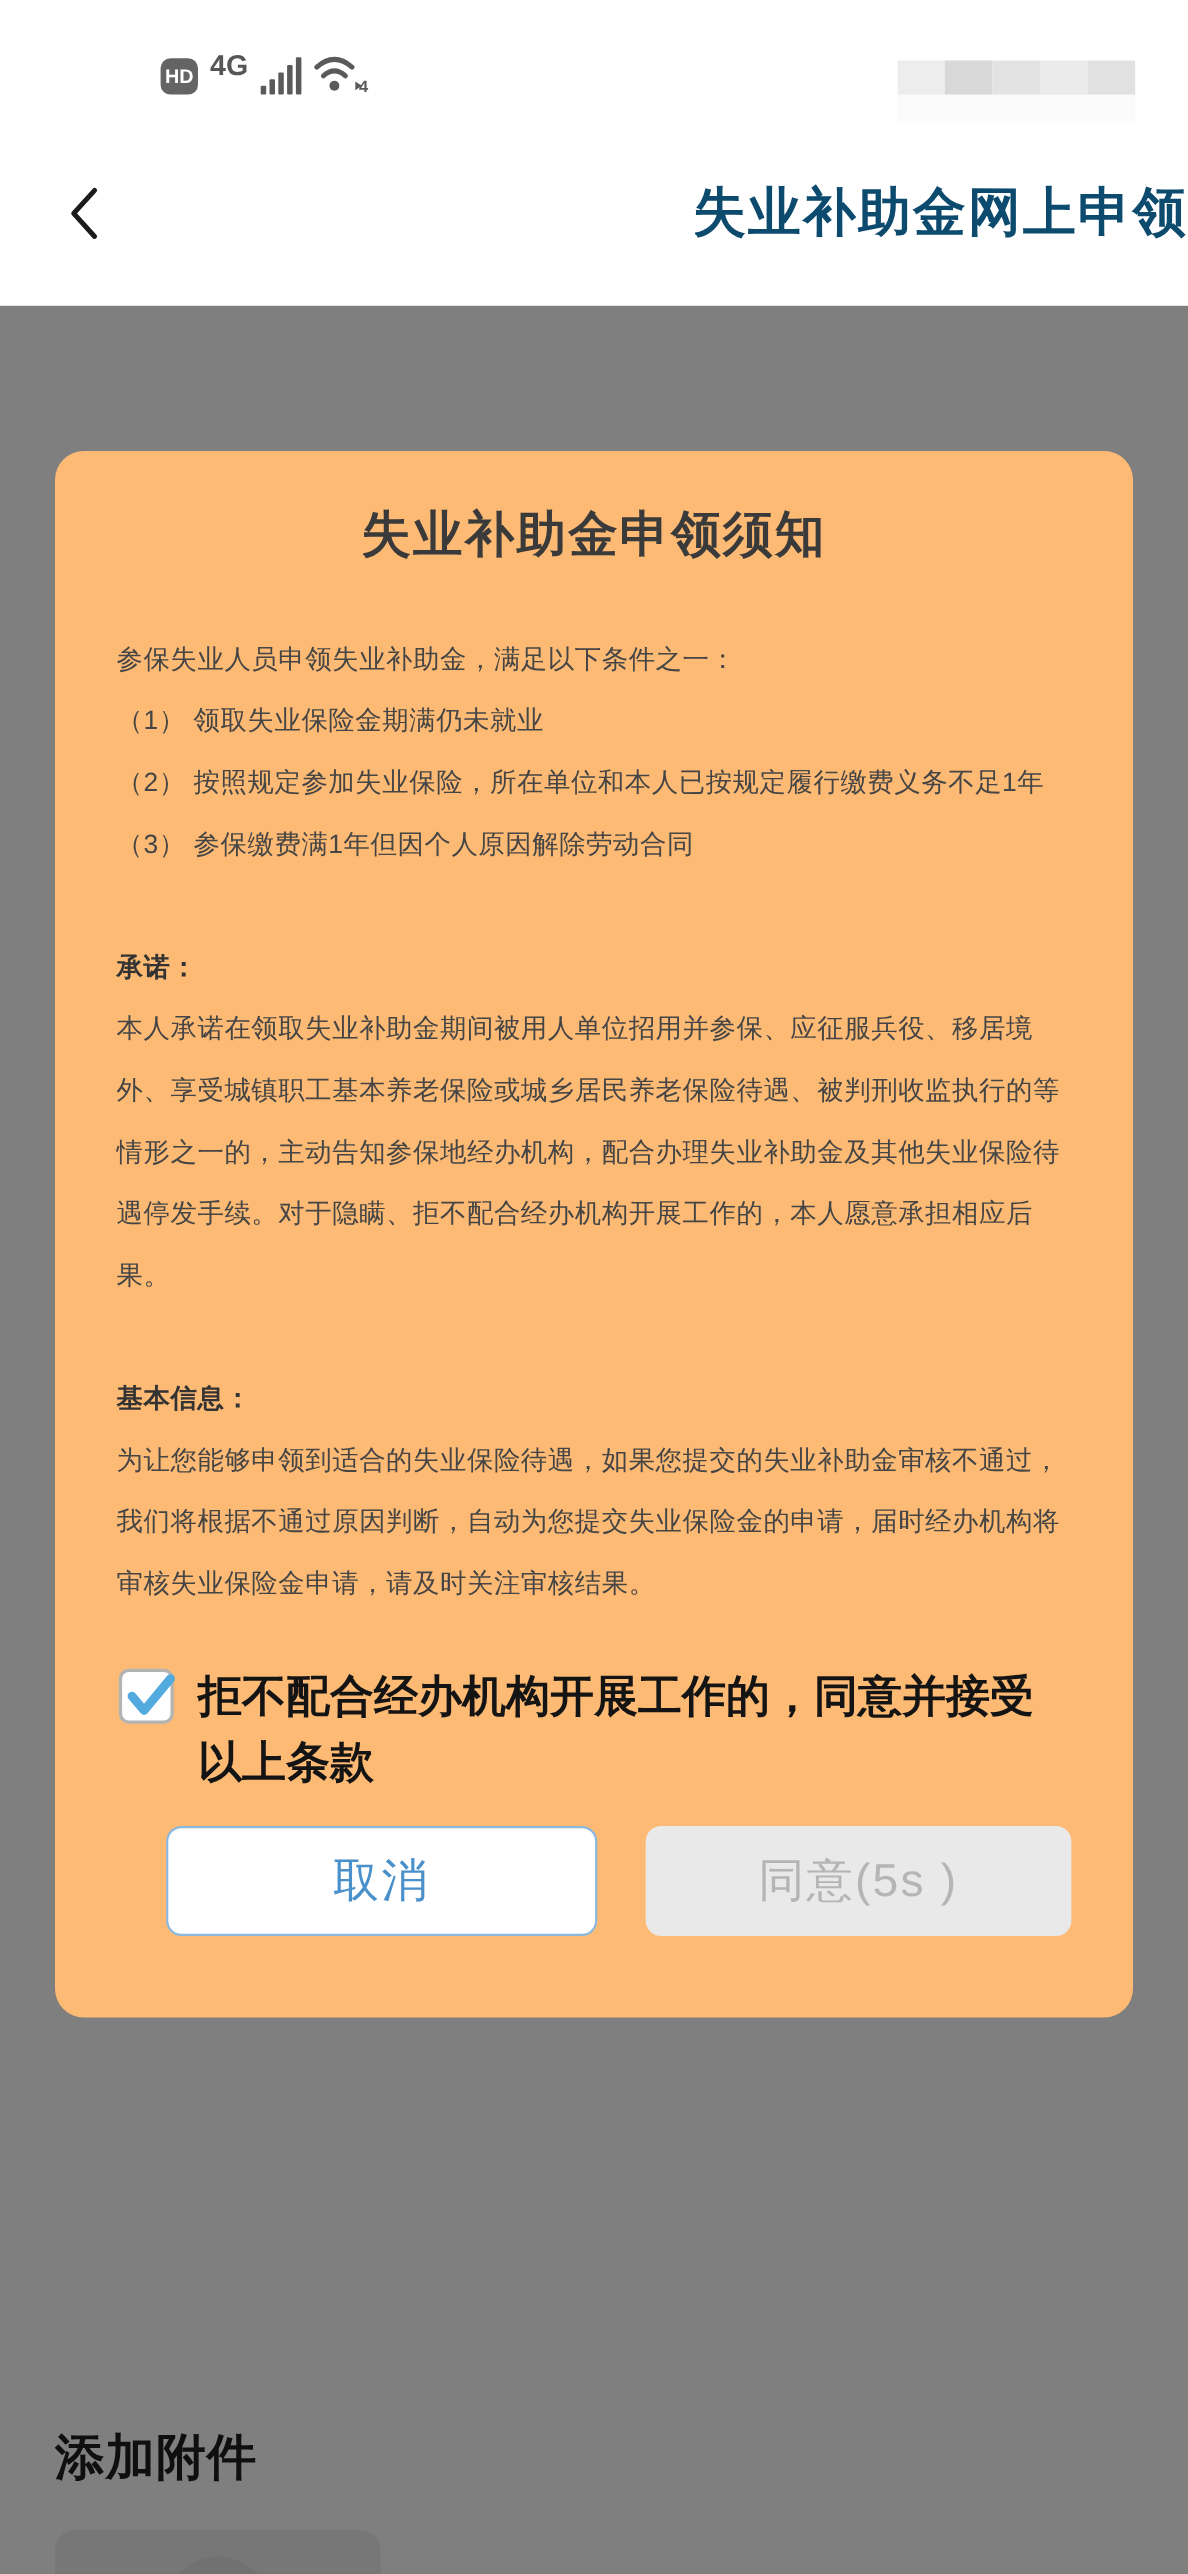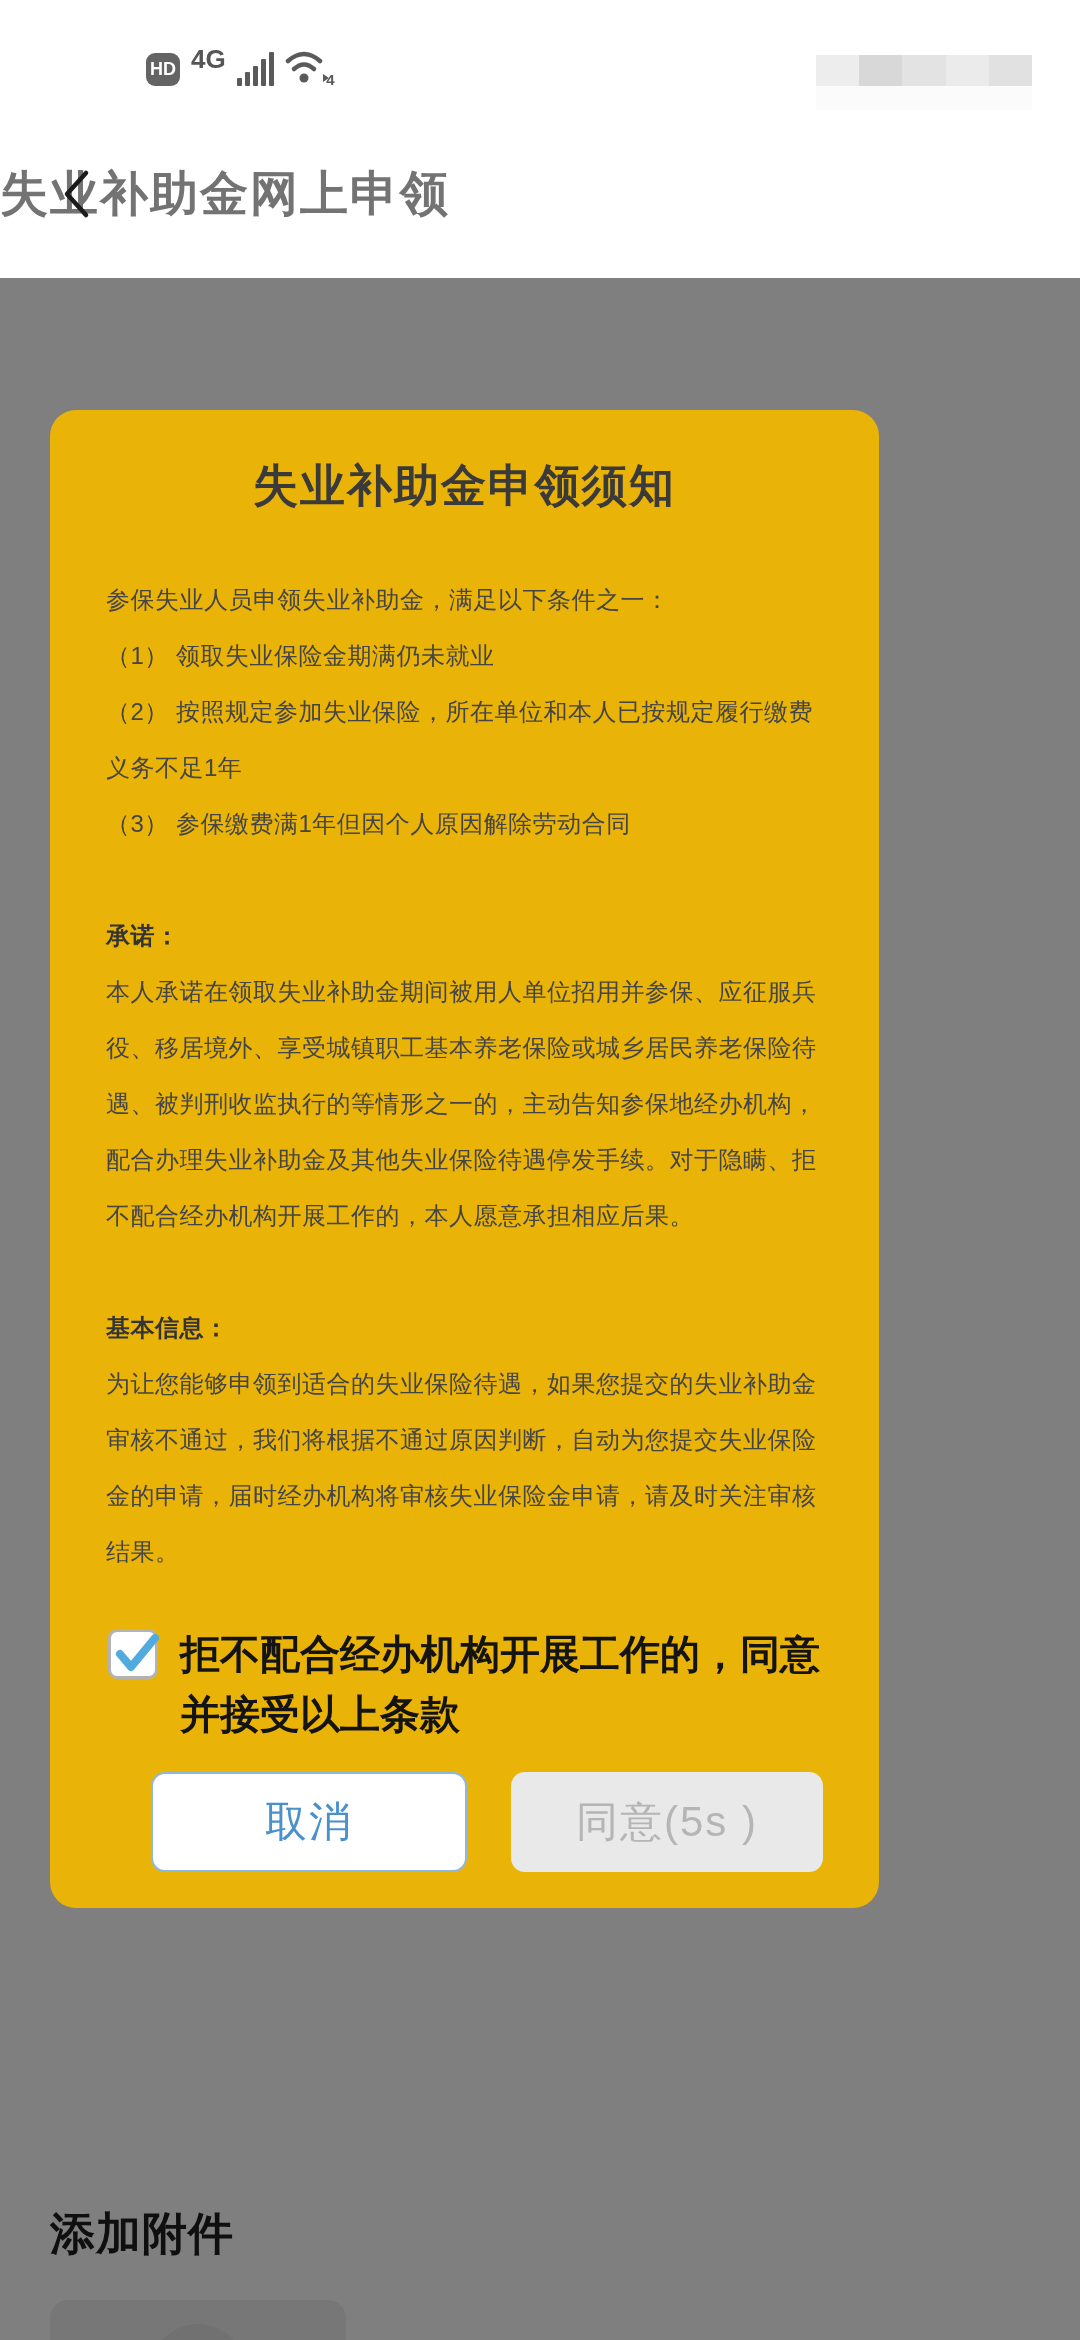--- a/index.html
+++ b/index.html
@@ -25,35 +25,35 @@
   .redaction-row i{flex:1;display:block;}
   .redaction-row i:nth-child(1){background:#ededed;}
   .redaction-row i:nth-child(2){background:#d8d8d8;}
   .redaction-row i:nth-child(3){background:#e3e3e3;}
   .redaction-row i:nth-child(4){background:#ebebeb;}
   .redaction-row i:nth-child(5){background:#e1e1e1;}
   .redaction-fade{height:42px;background:#fbfbfb;}
   
   .header{position:absolute;top:110px;left:0;right:0;height:168px;background:#fff;}
   .back-btn{position:absolute;left:58px;top:55px;width:40px;height:58px;cursor:pointer;}
-  .header-title{text-align:left;line-height:168px;font-size:48px;font-weight:600;color:#737373;letter-spacing:2px;}
+  .header-title{text-align:right;line-height:168px;font-size:48px;font-weight:600;color:#0c4a6e;letter-spacing:2px;}
   
   .page-under{position:absolute;left:0;top:278px;right:0;bottom:0;background:#fff;}
   .section-heading{position:absolute;left:50px;font-size:45px;font-weight:600;color:#1f1f1f;letter-spacing:1px;}
   .basic-info{top:34px;}      
   .attach-heading{top:1926px;} 
   .req{color:#d5453a;padding-left:4px;font-weight:700;}
   .attach-box{position:absolute;left:50px;top:2022px;width:296px;height:240px;background:#efefef;border-radius:18px;}
   .attach-box .circ{position:absolute;left:50%;top:24px;transform:translateX(-50%);
     width:96px;height:96px;border-radius:50%;background:#e2e2e2;}
   
   .overlay{position:absolute;left:0;top:278px;right:0;bottom:0;background:rgba(0,0,0,0.5);}
   
-  .modal{position:absolute;left:50px;top:410px;width:829px;box-sizing:border-box;
-    background:#eab308;border-radius:26px;padding:52px 56px 36px;}
+  .modal{position:absolute;left:50px;top:410px;width:980px;box-sizing:border-box;
+    background:#fdba74;border-radius:26px;padding:52px 56px 74px;}
   .modal-title{text-align:center;font-size:45px;line-height:48px;font-weight:700;color:#3a3a3a;
     letter-spacing:2px;margin:0 0 62px 0;}
   .notice p{margin:0;font-size:24px;line-height:56px;color:#454545;letter-spacing:0.5px;}
   .notice .section{margin-top:56px;}
   .notice .bold{font-weight:700;color:#333;}
   
   .agree-row{display:flex;align-items:flex-start;margin-top:44px;cursor:pointer;}
   .checkbox{flex:none;width:44px;height:44px;border:3px solid #b3b3b3;border-radius:9px;
     background:#fff;margin:5px 22px 0 2px;position:relative;}
   .checkbox svg{position:absolute;left:-3px;top:-6px;overflow:visible;}

